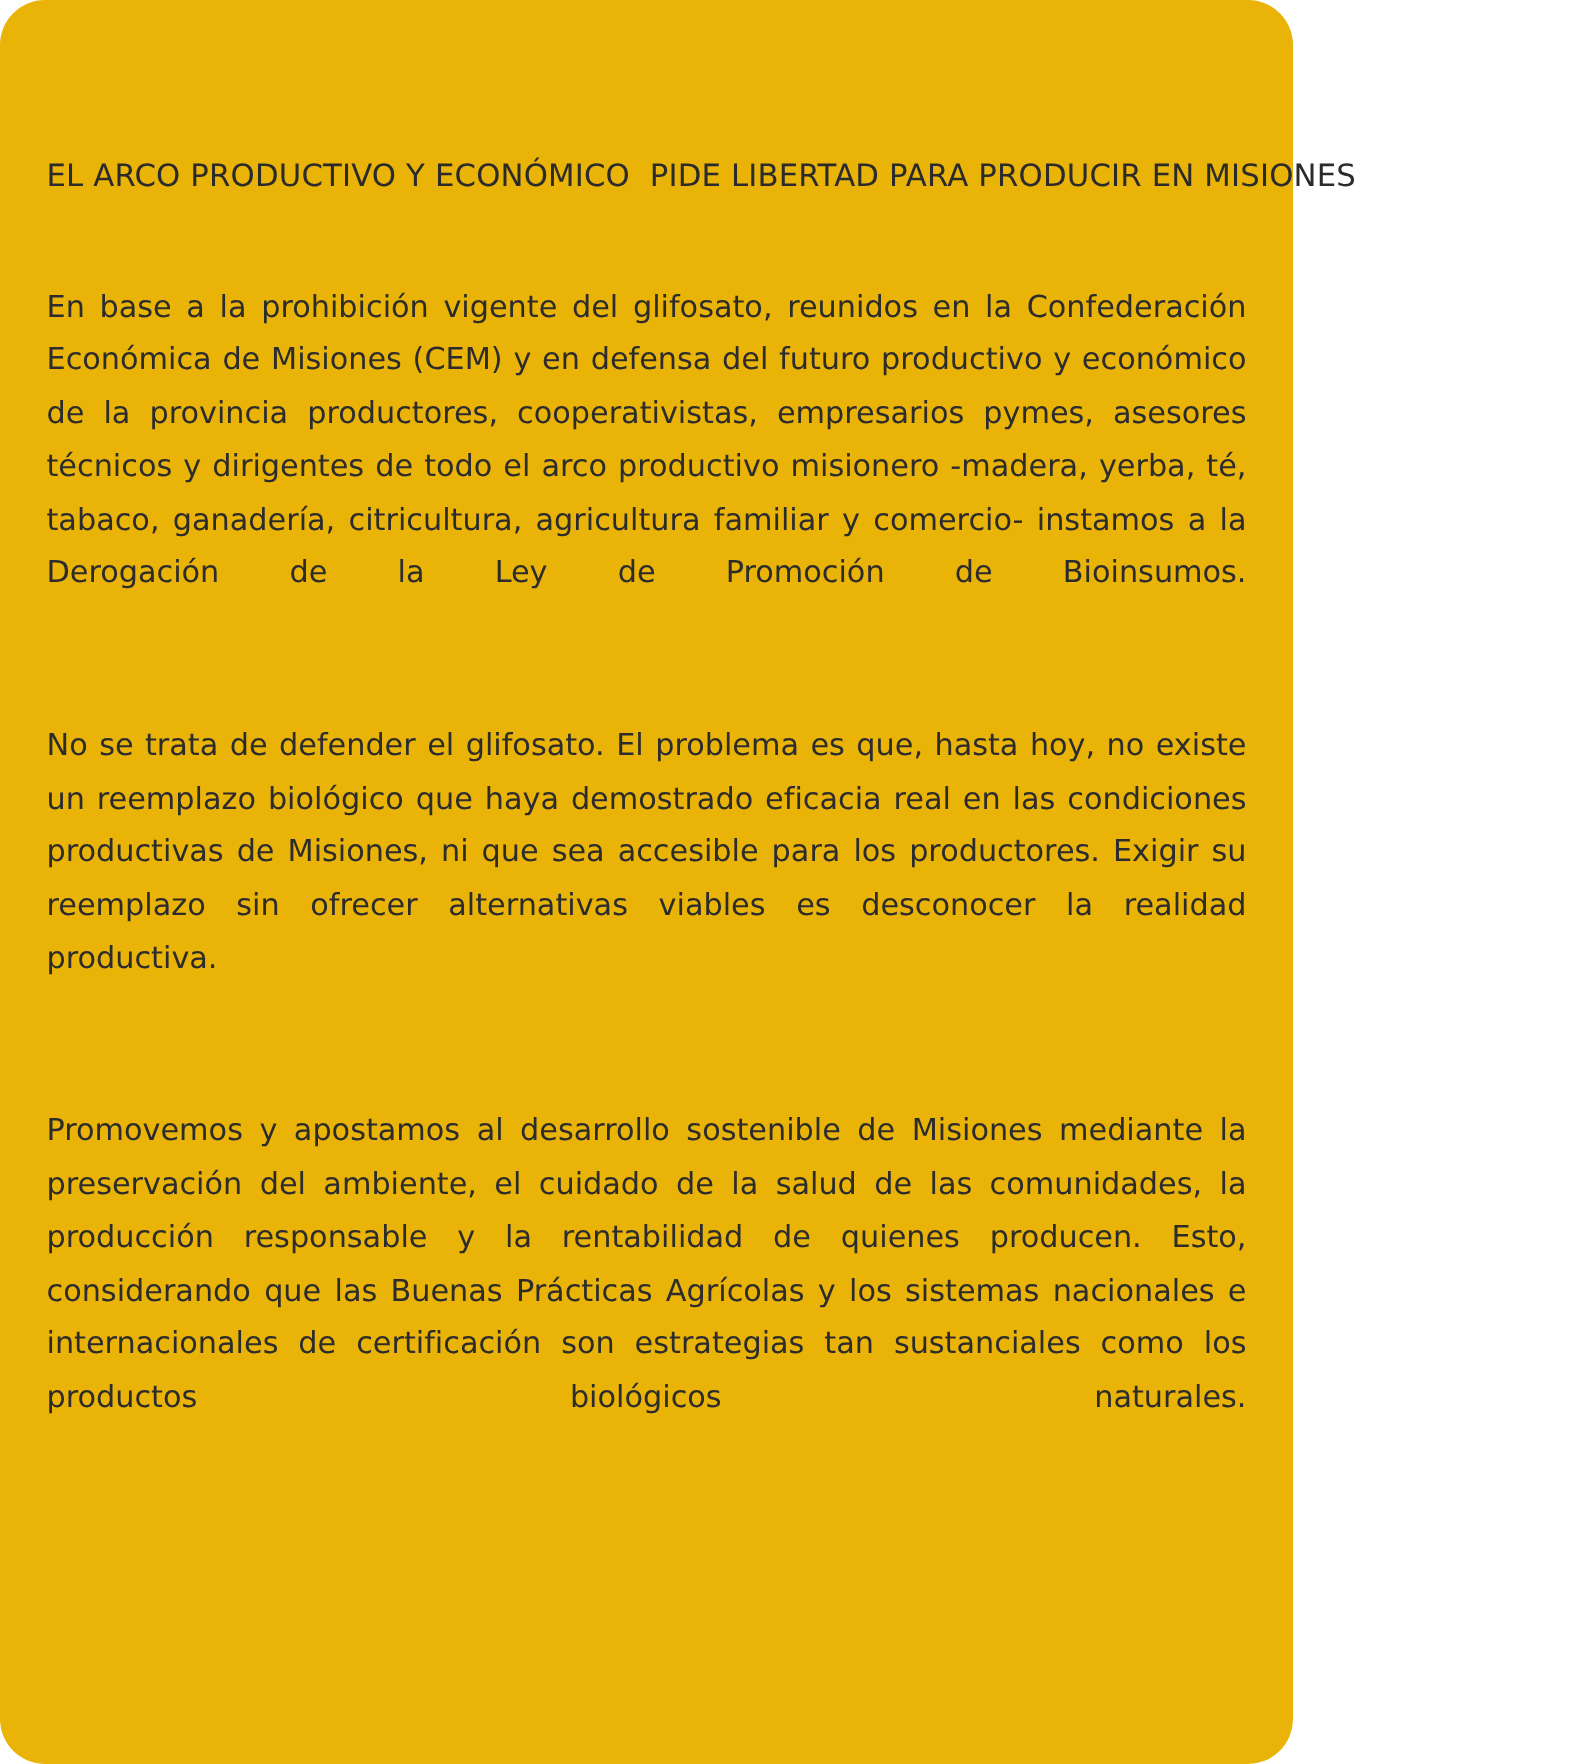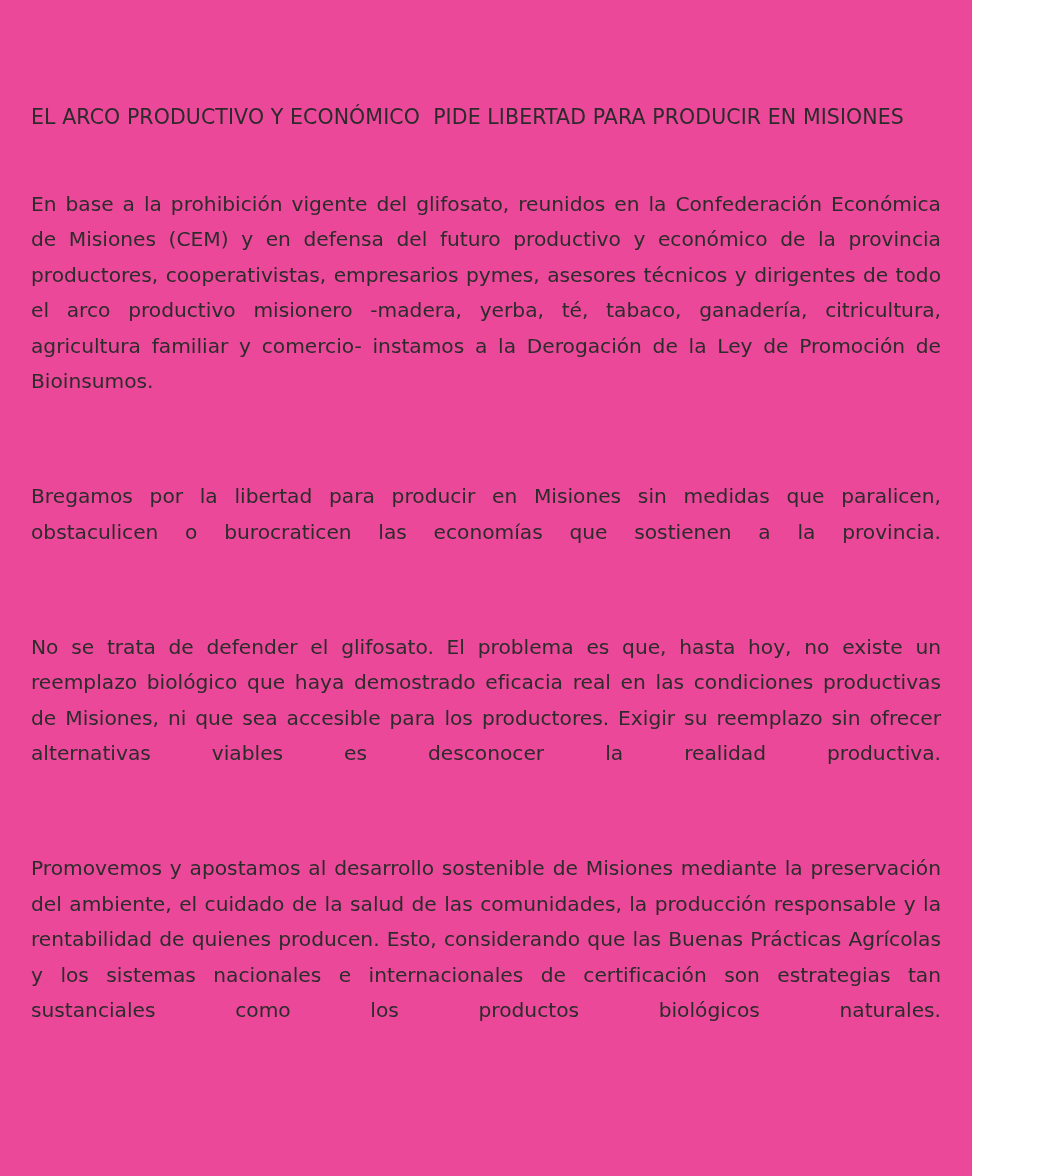--- a/index.html
+++ b/index.html
@@ -11,24 +11,25 @@
   body {
     width: 1049px;
     height: 1176px;
     font-family: "DejaVu Sans", "Liberation Sans", sans-serif;
     color: #2c2c2c;
     -webkit-font-smoothing: antialiased;
   }
 
   .page {
     box-sizing: border-box;
-    width: 972px;
+    width: 862px;
     height: 1176px;
     padding: 105px 31px 0 31px;
-    background: #ec4899;
+    background: #eab308;
+    border-radius: 30px;
   }
 
   .doc-title {
     font-family: "DejaVu Sans", "Liberation Sans", sans-serif;
     font-size: 20.5px;
     font-weight: 400;
     line-height: 1.25;
     letter-spacing: 0.1px;
     color: #2b2b2b;
     margin: 0 0 0 0;
@@ -64,19 +65,18 @@
 </style>
 </head>
 <body>
 
 <div class="page">
 
   <h1 class="doc-title">EL ARCO PRODUCTIVO Y ECONÓMICO  PIDE LIBERTAD PARA PRODUCIR EN MISIONES</h1>
 
   <div class="body-copy">
     <p class="para">En base a la prohibición vigente del glifosato, reunidos en la Confederación Económica de Misiones (CEM) y en defensa del futuro productivo y económico de la provincia productores, cooperativistas, empresarios pymes, asesores técnicos y dirigentes de todo el arco productivo misionero -madera, yerba, té, tabaco, ganadería, citricultura, agricultura familiar y comercio- instamos a la Derogación de la Ley de Promoción de Bioinsumos.</p>
-    <p class="para">Bregamos por la libertad para producir en Misiones sin medidas que paralicen, obstaculicen o burocraticen las economías que sostienen a la provincia.</p>
     <p class="para">No se trata de defender el glifosato. El problema es que, hasta hoy, no existe un reemplazo biológico que haya demostrado eficacia real en las condiciones productivas de Misiones, ni que sea accesible para los productores. Exigir su reemplazo sin ofrecer alternativas viables es desconocer la realidad productiva.</p>
     <p class="para">Promovemos y apostamos al desarrollo sostenible de Misiones mediante la preservación del ambiente, el cuidado de la salud de las comunidades, la producción responsable y la rentabilidad de quienes producen. Esto, considerando que las Buenas Prácticas Agrícolas y los sistemas nacionales e internacionales de certificación son estrategias tan sustanciales como los productos biológicos naturales.</p>
 
   </div>
 
 </div>
 
 </body></html>

